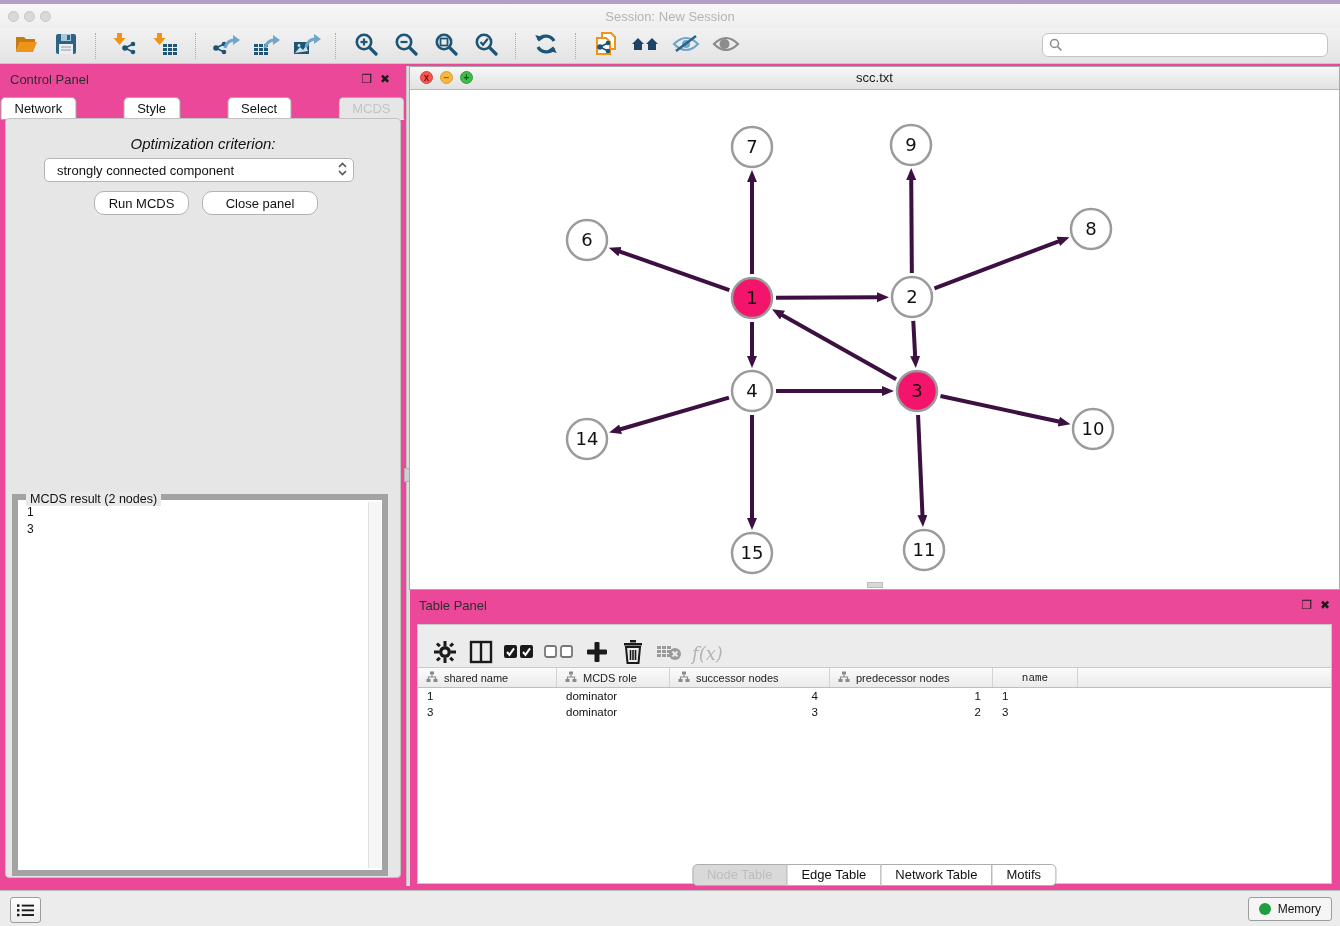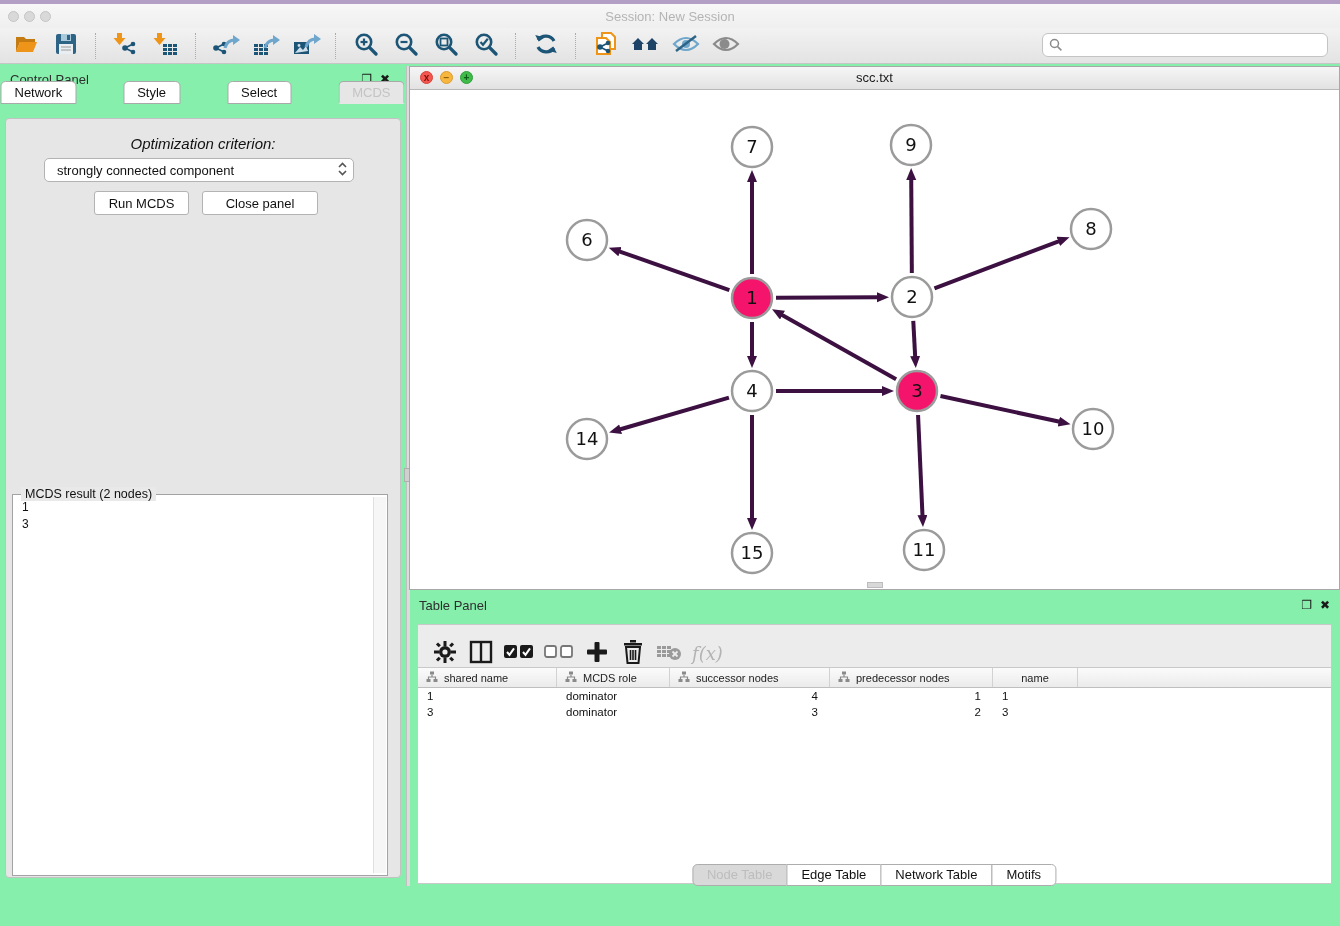--- a/index.html
+++ b/index.html
@@ -1,17 +1,17 @@
 <!DOCTYPE html>
 <html><head>
 <meta charset="utf-8">
 <style>
   html,body{margin:0;padding:0;}
   body{width:1340px;height:926px;font-family:"Liberation Sans",sans-serif;background:#e9e9e9;-webkit-font-smoothing:antialiased;}
-  #app{position:relative;width:1340px;height:926px;background:#86efac;overflow:hidden;}
+  #app{position:relative;width:1340px;height:926px;background:#ec4899;overflow:hidden;}
 
   
   .accent-strip{position:absolute;left:0;top:0;width:1340px;height:4px;background:#b39fc6;}
   .titlebar{position:absolute;left:0;top:4px;width:1340px;height:24px;background:linear-gradient(#f7f7f7,#efefef);}
   .tl-dot{position:absolute;top:7px;width:11px;height:11px;border-radius:50%;background:#d9d9d9;border:1px solid #c5c5c5;box-sizing:border-box;}
   .title-text{position:absolute;left:0;top:5px;width:1340px;text-align:center;font-size:13px;color:#b4b4b4;}
 
   
   .toolbar{position:absolute;left:0;top:28px;width:1340px;height:36px;background:linear-gradient(#f2f2f2,#e3e3e3);border-bottom:1px solid #c6c6c6;box-sizing:border-box;display:flex;align-items:center;padding-left:6px;}
   .tb-btn{width:36px;height:30px;display:flex;align-items:center;justify-content:center;background:transparent;border:none;padding:0;margin:0 2px;cursor:default;}
@@ -20,29 +20,29 @@
   .searchbox input{border:none;outline:none;flex:1;font-size:12px;font-family:"Liberation Sans",sans-serif;background:transparent;margin-left:4px;}
 
   
   .panel-title{font-size:13px;color:#2e2e2e;}
   .win-ctrl{font-size:12px;color:#1a1a1a;line-height:14px;}
 
   
   .control-panel{position:absolute;left:0;top:66px;width:406px;height:820px;}
   .cp-header{position:absolute;left:10px;top:6px;}
   .cp-ctrls{position:absolute;right:16px;top:6px;display:flex;gap:8px;}
-  .cp-tabs{position:absolute;left:50%;top:15px;transform:translateX(-50%);display:flex;gap:48px;}
+  .cp-tabs{position:absolute;left:50%;top:31px;transform:translateX(-50%);display:flex;gap:48px;}
   .tab{height:21px;line-height:21px;padding:0 13px;font-size:13px;color:#111;background:#fff;border:1px solid #a9a9a9;border-radius:5px 5px 0 0;margin-left:-1px;white-space:nowrap;}
   .tab.selected-pale{background:#e6e6e6;color:#c4c4c4;border-bottom:1px solid #e6e6e6;}
   .cp-content{position:absolute;left:5px;top:52px;width:396px;height:760px;background:#e6e6e6;border:1px solid #c2c2c2;border-radius:4px;box-sizing:border-box;}
   .opt-label{position:absolute;left:0;top:69px;width:406px;text-align:center;font-size:15px;color:#111;font-style:italic;}
   .dropdown{position:absolute;left:44px;top:92px;width:310px;height:24px;background:#fff;border:1px solid #b3b3b3;border-radius:5px;box-sizing:border-box;display:flex;align-items:center;font-size:13px;color:#111;padding-left:12px;}
   .dropdown .stepper{margin-left:auto;margin-right:6px;}
-  .btn{position:absolute;height:24px;background:#fff;border:1px solid #b3b3b3;border-radius:3px;box-sizing:border-box;font-size:13px;color:#111;display:flex;align-items:center;justify-content:center;font-family:"Liberation Sans",sans-serif;}
-  .mcds-fieldset{position:absolute;left:12px;top:428px;width:376px;height:382px;border:1px solid #a3a3a3;background:#fff;box-sizing:border-box;}
+  .btn{position:absolute;height:24px;background:#fff;border:1px solid #b3b3b3;border-radius:10px;box-sizing:border-box;font-size:13px;color:#111;display:flex;align-items:center;justify-content:center;font-family:"Liberation Sans",sans-serif;}
+  .mcds-fieldset{position:absolute;left:12px;top:428px;width:376px;height:382px;border:6px solid #a3a3a3;background:#fff;box-sizing:border-box;}
   .mcds-legend{position:absolute;left:8px;top:-8px;background:#e9e9e9;padding:0 4px;font-size:12.5px;color:#111;}
   .mcds-text{position:absolute;left:1px;top:2px;right:14px;bottom:2px;font-size:12px;color:#111;padding:2px 0 0 8px;line-height:17px;}
   .mcds-scroll{position:absolute;right:1px;top:2px;width:12px;bottom:2px;background:#f6f6f6;border-left:1px solid #e0e0e0;}
 
   
   .vsplit{position:absolute;left:406px;top:66px;width:3px;height:820px;background:#dcdcdc;border-left:1px solid #c0c0c0;}
   .vsplit-grip{position:absolute;left:404px;top:468px;width:7px;height:14px;background:#cfcfcf;border:1px solid #b0b0b0;box-sizing:border-box;}
 
   
   .net-window{position:absolute;left:409px;top:66px;width:931px;height:524px;background:#fff;border:1px solid #a8a8a8;box-sizing:border-box;}
@@ -475,21 +475,21 @@
           </div>
           <div class="th" style="width: 163px;">
             <span><svg width="12" height="12" viewBox="0 0 12 12">
                 <rect x="4" y="0.5" width="4" height="3" fill="#8a8a8a"></rect>
                 <rect x="0.5" y="8" width="4" height="3" fill="#8a8a8a"></rect>
                 <rect x="7.5" y="8" width="4" height="3" fill="#8a8a8a"></rect>
                 <path d="M6 3.5 v2.5 M2.5 8 v-2 h7 v2" fill="none" stroke="#8a8a8a" stroke-width="1.2"></path>
               </svg></span>
             <span>predecessor nodes</span>
           </div>
-          <div class="th center" style="width: 85px;">
+          <div class="th center" style="width: 85px; font-family: Liberation Mono, monospace;">
             <span>name</span>
           </div>
         </div>
       <div id="tp-tbody">
           <div class="trow">
             <div class="td" style="width: 139px; text-align: left; padding: 0px 0px 0px 9px;">1</div>
             <div class="td" style="width: 113px; text-align: left; padding: 0px 0px 0px 9px;">dominator</div>
             <div class="td" style="width: 160px; text-align: right; padding: 0px 12px 0px 0px;">4</div>
             <div class="td" style="width: 163px; text-align: right; padding: 0px 12px 0px 0px;">1</div>
             <div class="td" style="width: 85px; text-align: left; padding: 0px 0px 0px 9px;">1</div>
@@ -504,14 +504,30 @@
         </div>
     </div>
     <div class="tp-tabs" id="tp-tabs">
         <div class="btab selected">Node Table</div>
         <div class="btab">Edge Table</div>
         <div class="btab">Network Table</div>
         <div class="btab">Motifs</div>
       </div>
   </div>
 
+  <div class="statusbar">
+    <button class="sb-left-btn">
+      <svg width="18" height="15" viewBox="0 0 18 15">
+        <rect x="0" y="1" width="2.6" height="2.6" fill="#1a1a1a"></rect>
+          <rect x="5" y="1.3" width="13" height="2" fill="#1a1a1a"></rect>
+        <rect x="0" y="6" width="2.6" height="2.6" fill="#1a1a1a"></rect>
+          <rect x="5" y="6.3" width="13" height="2" fill="#1a1a1a"></rect>
+        <rect x="0" y="11" width="2.6" height="2.6" fill="#1a1a1a"></rect>
+          <rect x="5" y="11.3" width="13" height="2" fill="#1a1a1a"></rect>
+      </svg>
+    </button>
+    <button class="sb-mem">
+      <span class="mem-dot"></span>
+      <span>Memory</span>
+    </button>
+  </div>
 
 </div>
 
 </body></html>

